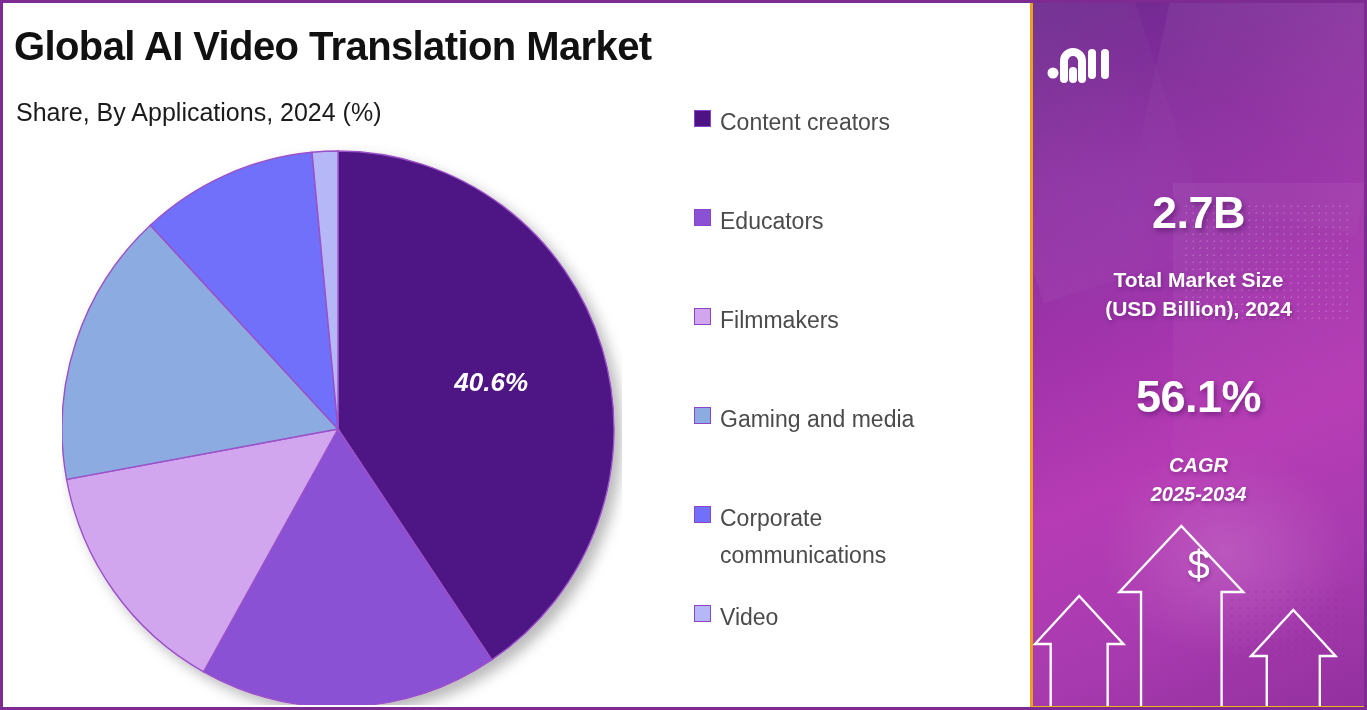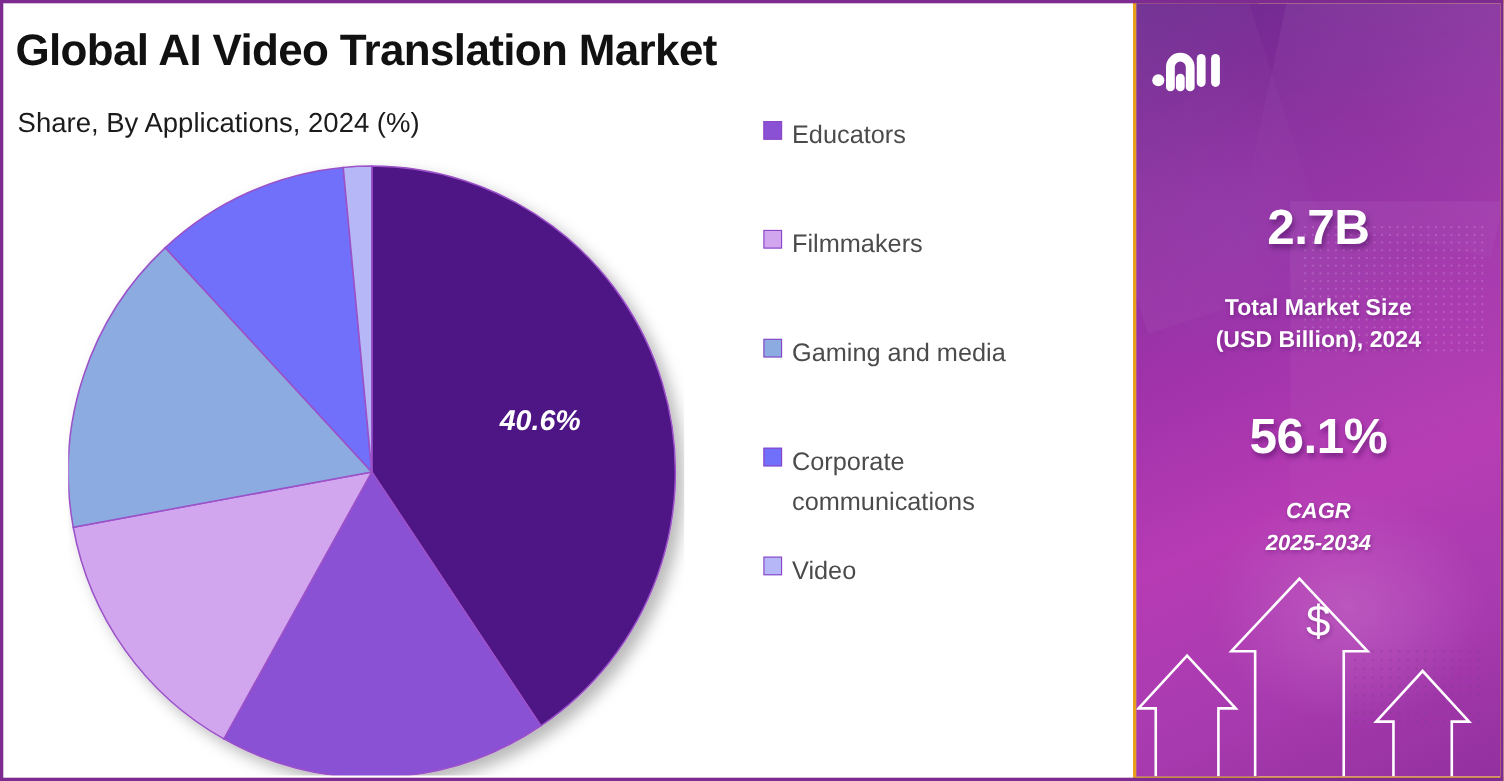--- a/index.html
+++ b/index.html
@@ -1,19 +1,19 @@
 <!DOCTYPE html>
 <html><head>
 <meta charset="utf-8">
 <style>
   * { margin:0; padding:0; box-sizing:border-box; }
   html,body { width:1367px; height:710px; background:#ffffff;
               font-family:"Liberation Sans", sans-serif; overflow:hidden; }
 
-  .page { position:relative; width:1144px; height:710px; background:#8b5cf6; }
+  .page { position:relative; width:1144px; height:710px; background:#0f766e; }
 
   
   .frame {
     position:absolute; left:0; top:0; width:1367px; height:710px;
     border:3px solid #7d2a91; pointer-events:none; z-index:40;
   }
 
   
   .left { position:absolute; left:0; top:0; width:1030px; height:710px; background:#fff; }
 
@@ -100,21 +100,21 @@
   
   .stat { position:absolute; width:100%; text-align:center; color:#fff; }
   .stat-value {
     font-size:45px; font-weight:bold; letter-spacing:-0.5px;
     text-shadow:2px 3px 5px rgba(60,10,80,.45);
   }
   .stat-caption {
     font-size:21px; font-weight:bold; line-height:29px;
     text-shadow:1px 2px 4px rgba(60,10,80,.35);
   }
-  #stat1 { top:178px; }
+  #stat1 { top:184px; }
   #stat1-cap { top:262px; }
   #stat2 { top:368px; }
   #stat2-cap { top:448px; }
   #stat2-cap .stat-caption { font-size:20px;font-style:italic; }
 
   
   .arrows { position:absolute; left:0; bottom:0; width:100%; height:190px; }
   .dollar {
     position:absolute; left:0; width:100%; text-align:center;
     bottom:118px; font-size:40px; color:#ffffff; font-weight:400;
@@ -147,20 +147,24 @@
               <path d="M 276 284 L 88.3328674726124 80.1550137501282 A 276 278 0 0 1 250.02610552409016 7.233773840343758 Z" fill="#7070fb" stroke="#9b51c8" stroke-width="1.4"></path>
               <path d="M 276 284 L 250.02610552409016 7.233773840343758 A 276 278 0 0 1 276.00000000000017 6 Z" fill="#b6b7f7" stroke="#9b51c8" stroke-width="1.4"></path>
             </g>
         </g>
         <text id="pie-label" class="slice-label" text-anchor="middle" x="429.1504652135376" y="246.07332846060947">40.6%</text>
       </svg>
     </div>
 
     <div class="legend">
       <div class="legend-row">
+        <span class="swatch" id="sw0" style="background: rgb(77, 19, 132);"></span>
+        <span class="legend-label">Content creators</span>
+      </div>
+      <div class="legend-row">
         <span class="swatch" id="sw1" style="background: rgb(139, 81, 212);"></span>
         <span class="legend-label">Educators</span>
       </div>
       <div class="legend-row">
         <span class="swatch" id="sw2" style="background: rgb(210, 166, 239);"></span>
         <span class="legend-label">Filmmakers</span>
       </div>
       <div class="legend-row">
         <span class="swatch" id="sw3" style="background: rgb(140, 171, 224);"></span>
         <span class="legend-label">Gaming and media</span>

